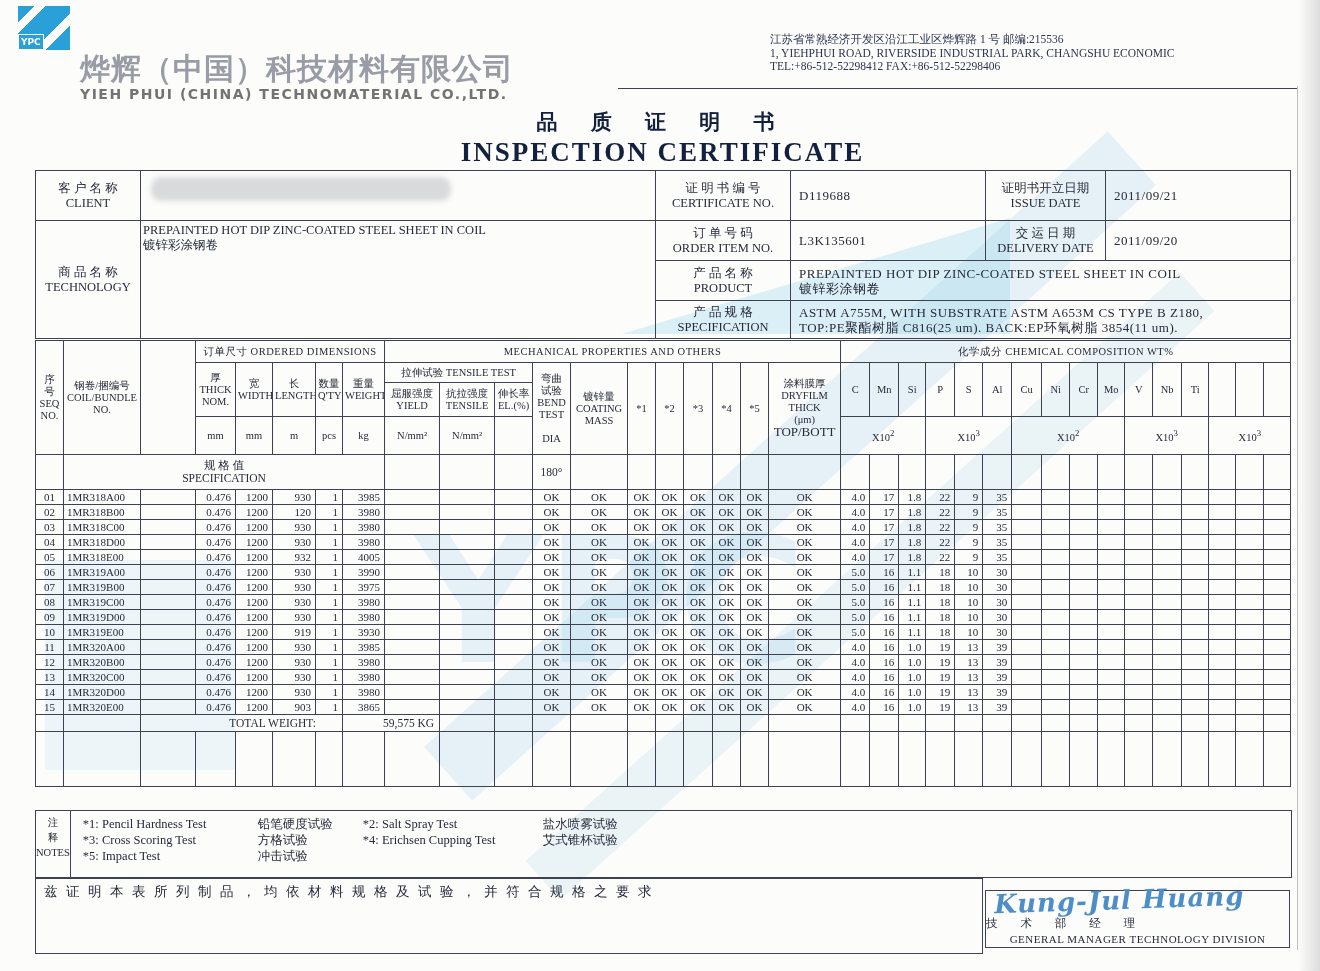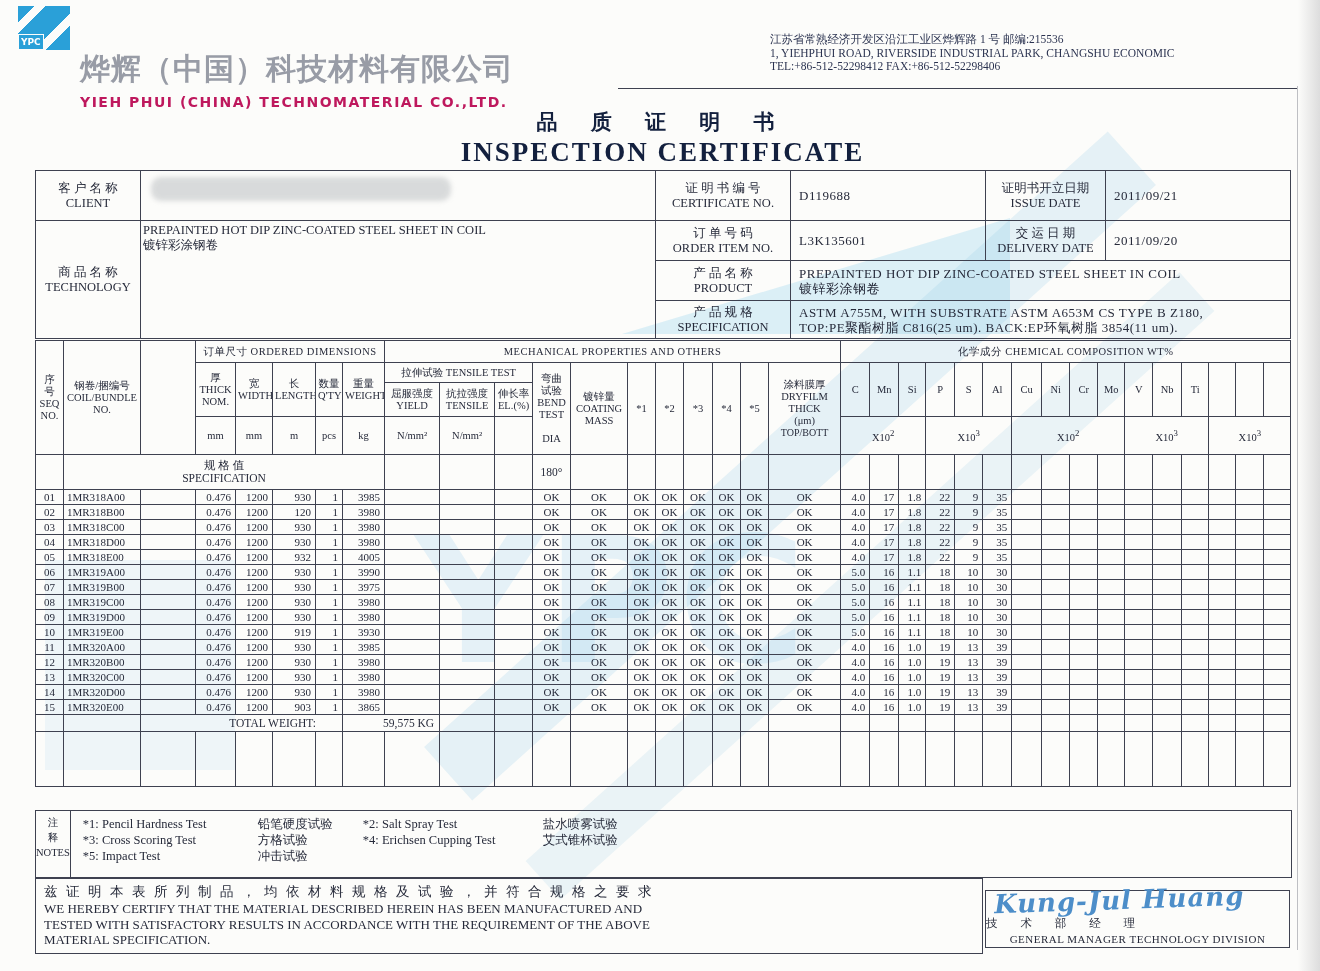--- a/index.html
+++ b/index.html
@@ -18,21 +18,21 @@
   .wm-soft  { left:45px; top:560px; width:190px; height:210px; background:rgba(190,225,242,.22); }
   .scan-right { right:0; top:0; width:22px; height:100%; background:linear-gradient(to right, rgba(0,0,0,0), rgba(110,110,118,.22)); }
   .edge-line { left:1297px; top:86px; width:1px; height:864px; background:#8a8d96; opacity:.55; }
   .addr-rule { position:absolute; left:618px; top:88px; width:679px; border-top:1.5px solid #3e4150; }
   
   .brand { position:absolute; left:18px; top:6px; display:flex; align-items:flex-start; gap:10px; }
   .logo-mark { position:relative; width:52px; height:44px; flex:0 0 auto;
     background:linear-gradient(135deg,#2aa0d8 0 17%,#fcfcfa 17% 29%,#2aa0d8 29% 62%,#fcfcfa 62% 74%,#2aa0d8 74% 100%); }
   .logo-ypc { position:absolute; left:0; bottom:0; background:#2aa0d8; color:#fff; font:bold 9px "DejaVu Sans",sans-serif; padding:2px 2px; letter-spacing:0; border:1px solid #fcfcfa; }
   .co-zh { font:bold 30px "DejaVu Sans",sans-serif; color:#989ca6; letter-spacing:1px; line-height:30px;margin-top:48px; }
-  .co-en { font:bold 14px "DejaVu Sans",sans-serif; color:#be185d; letter-spacing:1.5px; margin-top:10px; }
+  .co-en { font:bold 14px "DejaVu Sans",sans-serif; color:#737373; letter-spacing:1.5px; margin-top:2px; }
   .addr { position:absolute; left:770px; top:33px; width:540px; font-size:11.5px; line-height:13.5px; color:#2b3350; }
   
   .title { position:absolute; left:35px; top:108px; width:1255px; text-align:center; color:#13203e; }
   .title-zh { font-size:21px; font-weight:bold; letter-spacing:14px; }
   .title-en { font-size:27px; font-weight:bold; letter-spacing:2px; margin-top:1px; }
   
   table { border-collapse:collapse; table-layout:fixed; }
   th,td { border:1px solid #3e4150; padding:0 2px; overflow:hidden; font-weight:normal; vertical-align:middle; }
   .pre { white-space:pre-line; }
   .ctr { text-align:center; } .lft { text-align:left; padding-left:3px; } .rgt { text-align:right; padding-right:4px; }
@@ -50,21 +50,21 @@
   .main th { font-size:10.5px; line-height:12px; text-align:center; }
   .main td { font-size:11px; line-height:13px; }
   .grp { font-size:11.5px; letter-spacing:.5px; }
   .elem { font-size:12px; }
   .xg { font-size:13px; }
   .unit { font-size:10.5px; }
   .drow { height:15px; }
   .spec-row td { height:34px; font-size:11.5px; }
   .total-row td { height:16px; font-size:11.5px;padding-left:40px; }
   .filler-row td { height:54px; }
-  .small { font-size:10px; }
+  .small { font-size:13px; }
   
   .notes { position:absolute; left:35px; top:810px; width:1255px; height:66px; border:1.5px solid #3e4150; display:flex; }
   .notes-lab { flex:0 0 27px; border-right:1px solid #3e4150; text-align:center; font-size:10.5px; line-height:15px; padding-top:4px; }
   .notes-grid { display:grid; grid-template-columns:175px 105px 180px 200px; padding:5px 0 0 12px; font-size:12.5px; line-height:16px; align-content:start; }
   
   .cert { position:absolute; left:35px; top:878px; width:948px; height:76px; border:1.5px solid #3e4150; padding:4px 8px; box-sizing:border-box; }
   .cert-zh { font-size:13.5px; letter-spacing:8.5px; white-space:nowrap; }
   .cert-en { font-size:13px; line-height:15.5px; }
   .sig { position:absolute; left:985px; top:890px; width:305px; height:58px; border:1.5px solid #3e4150; box-sizing:border-box; }
   .sig-name { position:absolute; left:8px; top:-6px; font:italic bold 26px "DejaVu Serif",serif; color:#4d8ec9; transform:rotate(-2deg); letter-spacing:1px; white-space:nowrap; }
@@ -982,23 +982,20 @@
       <span>方格试验</span>
       <span>*4: Erichsen Cupping Test</span>
       <span>艾式锥杯试验</span>
       <span>*5: Impact Test</span>
       <span>冲击试验</span>
     </div>
   </div>
 
   <div class="cert">
     <div class="cert-zh">兹证明本表所列制品，均依材料规格及试验，并符合规格之要求</div>
-    <div class="cert-en pre">WE HEREBY CERTIFY THAT THE MATERIAL  DESCRIBED  HEREIN  HAS BEEN  MANUFACTURED  AND
-TESTED WITH SATISFACTORY RESULTS IN ACCORDANCE WITH THE REQUIREMENT  OF  THE  ABOVE
-MATERIAL SPECIFICATION.</div>
   </div>
 
   <div class="sig">
     <div class="sig-name">Kung-Jul Huang</div>
     <div class="sig-zh">技 术 部 经 理</div>
     <div class="sig-en">GENERAL MANAGER TECHNOLOGY DIVISION</div>
   </div>
 
 </div>
 

